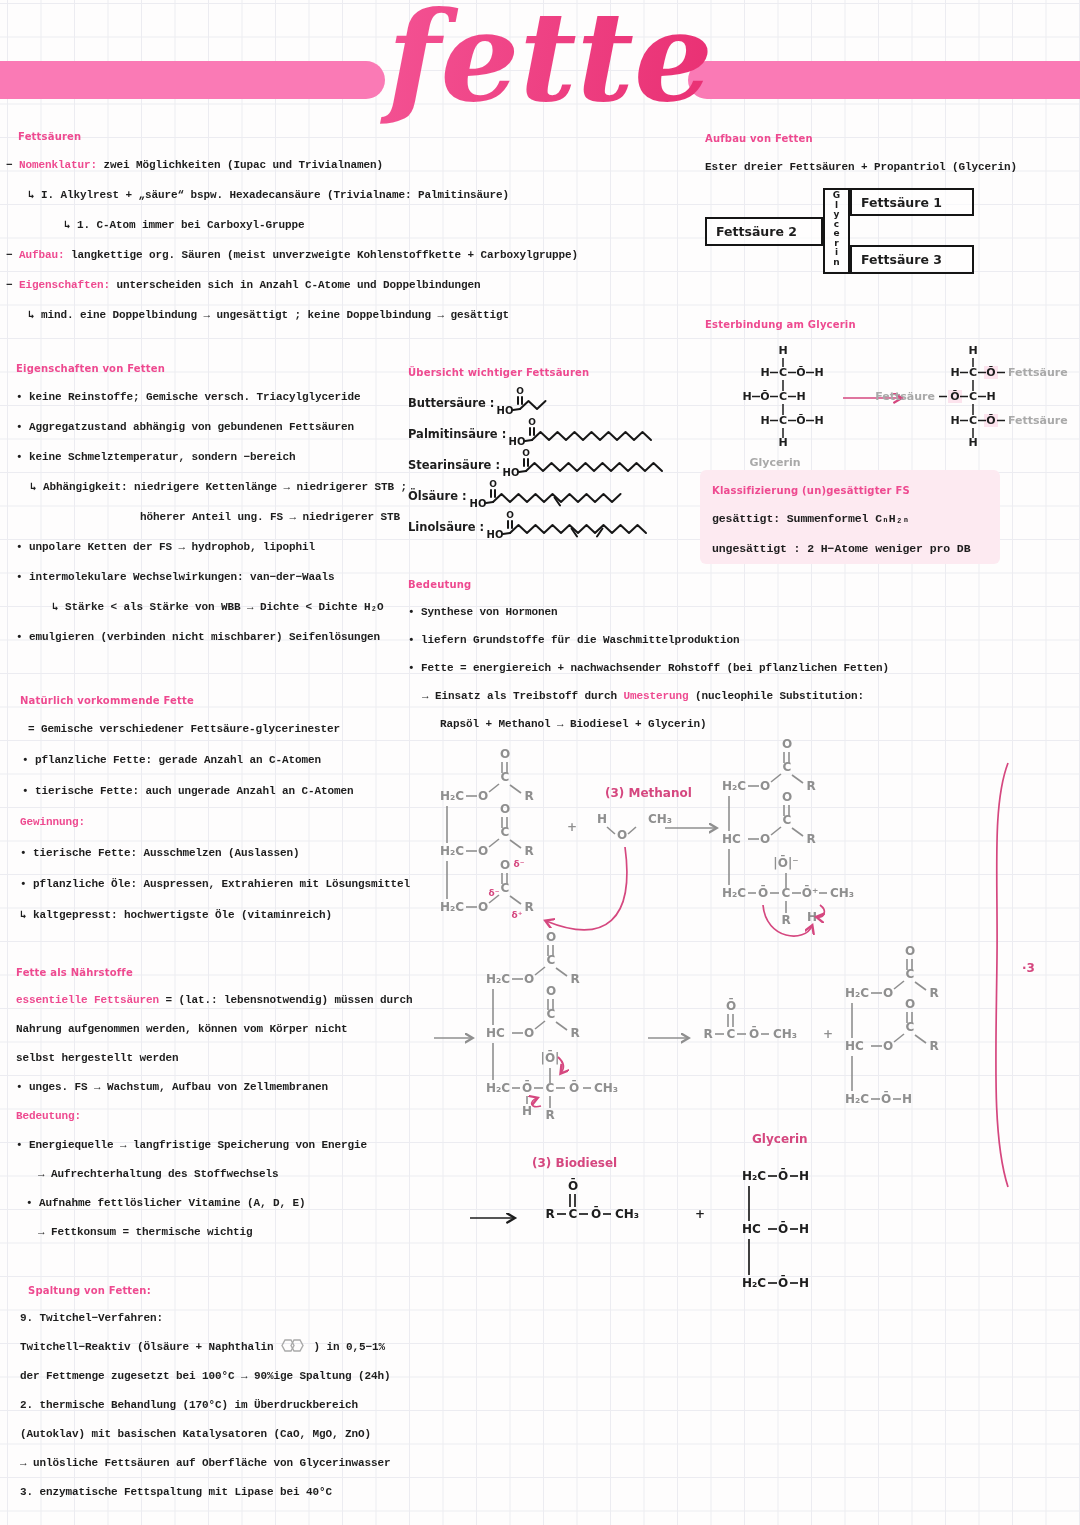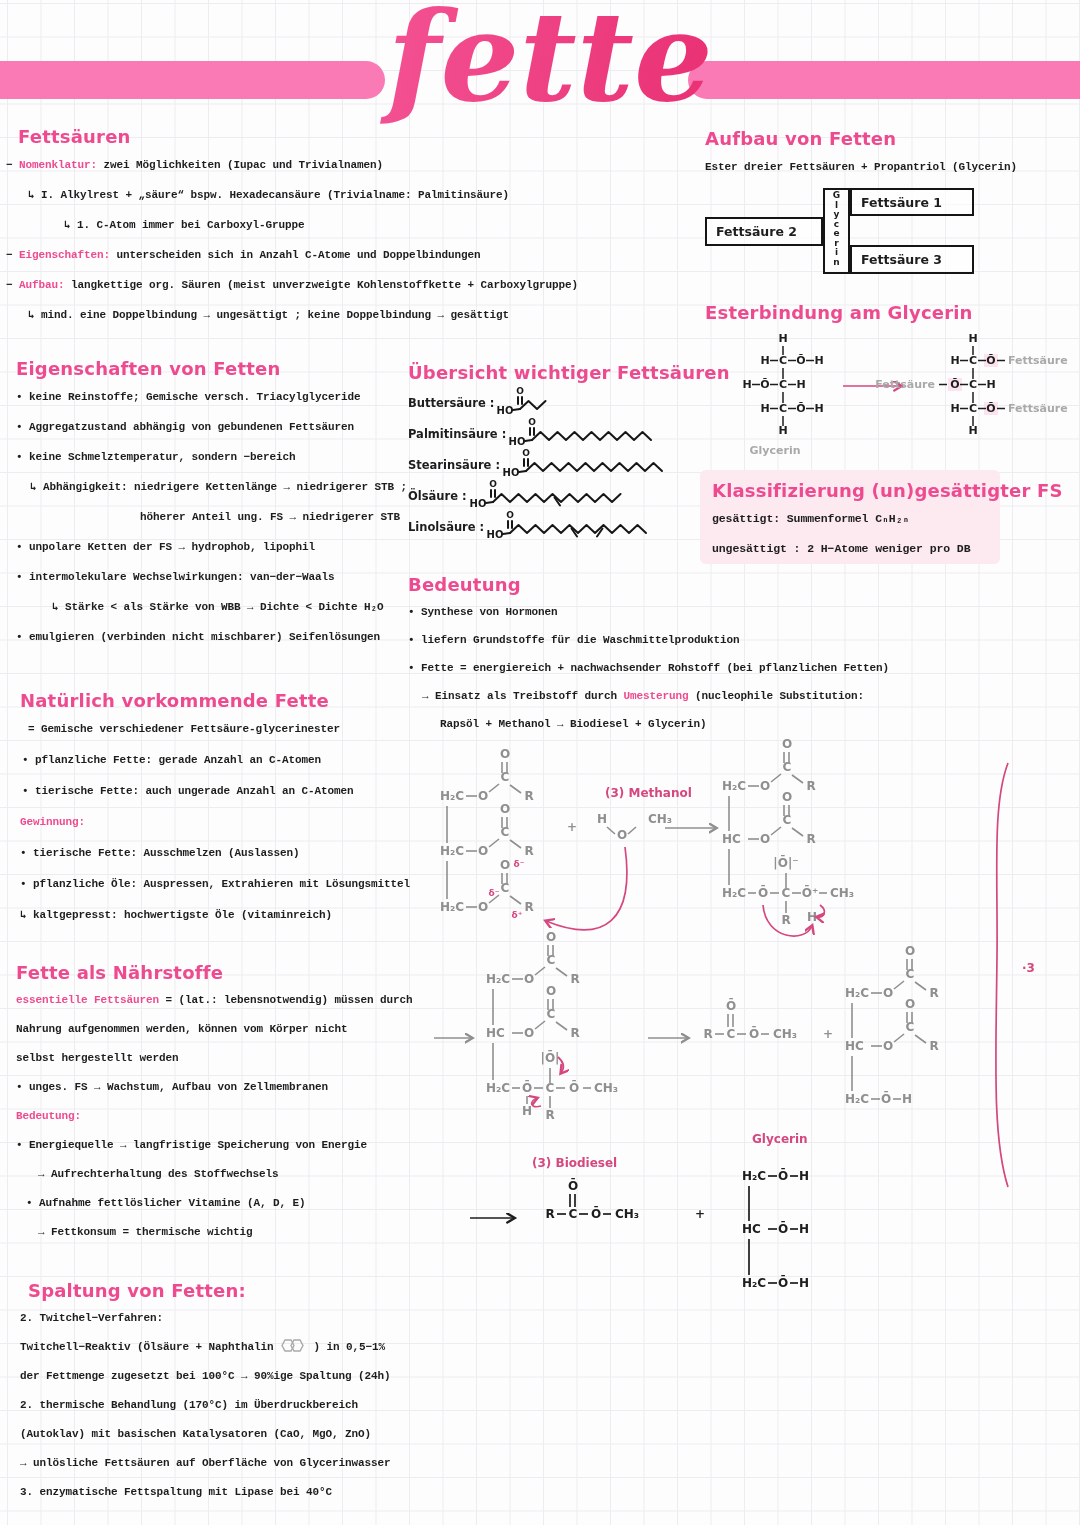--- a/index.html
+++ b/index.html
@@ -8,21 +8,21 @@
     background-size:33.5px 33.5px;background-position:7px 3px;
     font-family:"DejaVu Sans",sans-serif;color:#1d1d1d;}
   .bar{position:absolute;top:61px;height:38px;background:#fa7ab5;border-radius:20px;}
   .bar-left{left:-30px;width:415px;}
   .bar-right{left:688px;width:425px;}
   .title{position:absolute;left:0;right:0;top:-28px;text-align:center;
     font-family:"DejaVu Serif",serif;font-style:italic;font-weight:900;font-size:124px;line-height:170px;
     background:linear-gradient(100deg,#fb6cac 10%,#e31b5f 85%);-webkit-background-clip:text;background-clip:text;
     color:transparent;transform:translateX(10px);}
   .sec{position:absolute;}
-  .h{color:#ee4a90;font-size:18px;font-weight:700;letter-spacing:.2px;height:26px;line-height:26px;white-space:nowrap;}
+  .h{color:#ee4a90;font-size:10px;font-weight:700;letter-spacing:.2px;height:26px;line-height:26px;white-space:nowrap;}
   .ln{height:30px;line-height:30px;white-space:nowrap;font-size:11px;font-weight:600;letter-spacing:-.1px;font-family:Liberation Mono, monospace;}
   .p31 .ln{height:31px;line-height:31px}
   .p29 .ln{height:29px;line-height:29px}
   .p28 .ln{height:28px;line-height:28px}
   .s-k{color:#1d1d1d}
   .s-p{color:#ee4a90}
   .s-naph svg{vertical-align:-3px;}
   
   .aufbau-diagram{position:absolute;left:0px;top:62px;width:290px;height:95px;}
   .abox{position:absolute;border:2px solid #151515;background:rgba(255,255,255,.65);display:flex;align-items:center;
@@ -58,22 +58,22 @@
   <div class="bar bar-left"></div>
   <div class="bar bar-right"></div>
   <div class="title">fette</div>
 
   <div class="sec" style="left:6px;top:124px;">
     <div class="h" style="padding-left:12px;">Fettsäuren</div>
     <div>
         <div class="ln"><span class="s-k">− </span><span class="s-p">Nomenklatur:</span><span class="s-k"> zwei Möglichkeiten (Iupac und Trivialnamen)</span></div>
         <div class="ln" style="padding-left: 22px;"><span class="s-k">↳ I. Alkylrest + „säure“  bspw. Hexadecansäure  (Trivialname: Palmitinsäure)</span></div>
         <div class="ln" style="padding-left: 58px;"><span class="s-k">↳ 1. C-Atom immer bei Carboxyl-Gruppe</span></div>
+        <div class="ln"><span class="s-k">− </span><span class="s-p">Aufbau:</span><span class="s-k"> langkettige org. Säuren (meist unverzweigte Kohlenstoffkette + Carboxylgruppe)</span></div>
         <div class="ln"><span class="s-k">− </span><span class="s-p">Eigenschaften:</span><span class="s-k"> unterscheiden sich in Anzahl C-Atome und Doppelbindungen</span></div>
-        <div class="ln"><span class="s-k">− </span><span class="s-p">Aufbau:</span><span class="s-k"> langkettige org. Säuren (meist unverzweigte Kohlenstoffkette + Carboxylgruppe)</span></div>
         <div class="ln" style="padding-left: 22px;"><span class="s-k">↳ mind. eine Doppelbindung → ungesättigt ; keine Doppelbindung → gesättigt</span></div>
       </div>
   </div>
 
   <div class="sec" style="left:16px;top:356px;">
     <div class="h">Eigenschaften von Fetten</div>
     <div>
         <div class="ln"><span class="s-k">• keine Reinstoffe; Gemische versch. Triacylglyceride</span></div>
         <div class="ln"><span class="s-k">• Aggregatzustand abhängig von gebundenen Fettsäuren</span></div>
         <div class="ln"><span class="s-k">• keine Schmelztemperatur, sondern −bereich</span></div>
@@ -110,21 +110,21 @@
         <div class="ln"><span class="s-k">• Energiequelle → langfristige Speicherung von Energie</span></div>
         <div class="ln" style="padding-left: 22px;"><span class="s-k">→  Aufrechterhaltung des Stoffwechsels</span></div>
         <div class="ln" style="padding-left: 10px;"><span class="s-k">• Aufnahme fettlöslicher Vitamine  (A, D, E)</span></div>
         <div class="ln" style="padding-left: 22px;"><span class="s-k">→ Fettkonsum = thermische wichtig</span></div>
       </div>
   </div>
 
   <div class="sec p29" style="left:20px;top:1278px;">
     <div class="h" style="padding-left:8px;">Spaltung von Fetten:</div>
     <div>
-        <div class="ln"><span class="s-k">2. Twitchel−Verfahren:</span></div>
+        <div class="ln"><span class="s-k">9. Twitchel−Verfahren:</span></div>
         <div class="ln"><span class="s-k">Twitchell−Reaktiv (Ölsäure + Naphthalin </span><span class="s-naph"><svg width="27" height="15" viewBox="0 0 27 15">
               <polygon points="2,7.5 5,2 11,2 14,7.5 11,13 5,13" fill="none" stroke="#a9a9a9" stroke-width="1.4"></polygon>
               <polygon points="11,7.5 14,2 20,2 23,7.5 20,13 14,13" fill="none" stroke="#a9a9a9" stroke-width="1.4"></polygon>
             </svg></span><span class="s-k"> )  in  0,5−1%</span></div>
         <div class="ln"><span class="s-k">der Fettmenge  zugesetzt bei  100°C → 90%ige Spaltung (24h)</span></div>
         <div class="ln"><span class="s-k">2. thermische Behandlung (170°C) im Überdruckbereich</span></div>
         <div class="ln"><span class="s-k">(Autoklav) mit basischen Katalysatoren (CaO, MgO, ZnO)</span></div>
         <div class="ln"><span class="s-k">→ unlösliche Fettsäuren auf Oberfläche von Glycerinwasser</span></div>
         <div class="ln"><span class="s-k">3. enzymatische Fettspaltung mit Lipase bei 40°C</span></div>
       </div>
@@ -216,21 +216,21 @@
 c
 e
 r
 i
 n</div>
       <div class="abox" style="left:145px;top:0;width:124px;height:28px;">Fettsäure 1</div>
       <div class="abox" style="left:145px;top:57px;width:124px;height:29px;">Fettsäure 3</div>
     </div>
   </div>
 
-  <div class="sec" style="left:705px;top:300px;">
+  <div class="sec" style="left:705px;top:312px;">
     <div class="h">Esterbindung am Glycerin</div>
     <svg id="ester-svg" width="375" height="150" style="overflow:visible">
         <defs>
           <marker id="ap2" markerWidth="7" markerHeight="7" refX="4.5" refY="3" orient="auto">
             <path d="M0,0 L5,3 L0,6" fill="none" stroke="#d5477f" stroke-width="1.4"></path>
           </marker>
         </defs>
         <text x="78" y="16" class="ea" text-anchor="middle">H</text>
         <line x1="78" y1="20" x2="78" y2="29" class="el"></line>
         <line x1="78" y1="42" x2="78" y2="53" class="el"></line>

